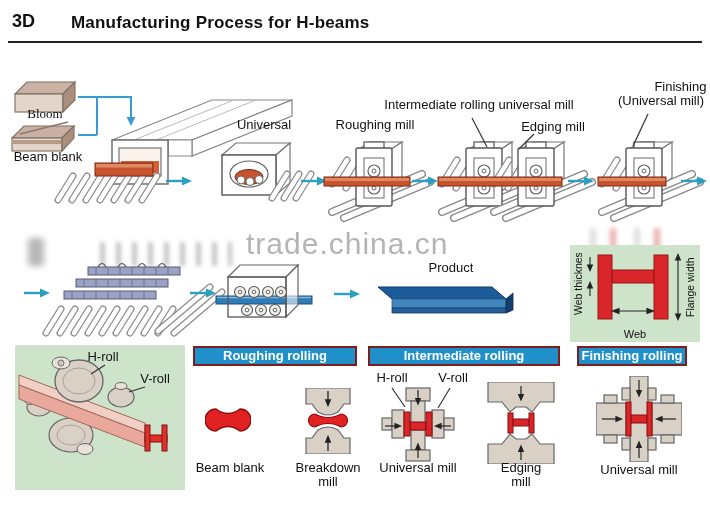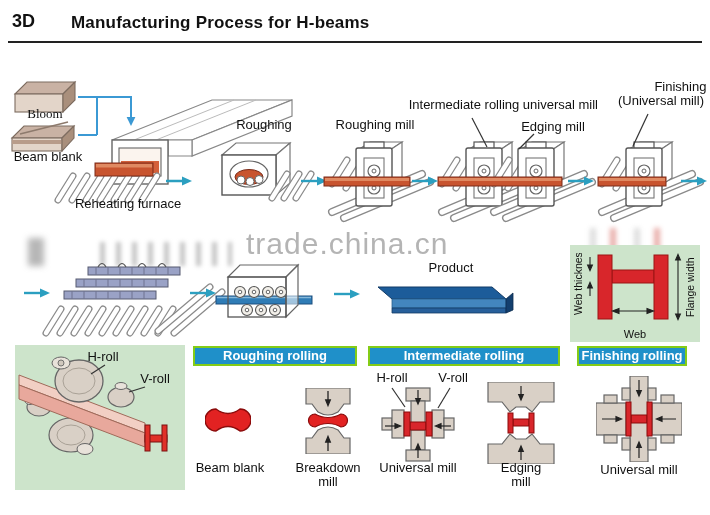--- a/index.html
+++ b/index.html
@@ -1,21 +1,21 @@
 <!DOCTYPE html>
 <html><head>
 <meta charset="utf-8">
 <style>
   html,body{margin:0;padding:0;background:#fff;}
   #stage{position:relative;width:710px;height:515px;background:#ffffff;overflow:hidden;
-         font-family:"Liberation Sans", sans-serif;color:#111;border-radius:27px;}
+         font-family:"Liberation Sans", sans-serif;color:#111;}
   .abs{position:absolute;}
   .lbl{position:absolute;font-size:13px;line-height:14px;color:#111;text-align:center;white-space:nowrap;}
   .lblwrap{position:absolute;font-size:13px;line-height:14px;color:#111;text-align:center;}
-  .hdr{position:absolute;background:#1f90c9;border:2px solid #84cc16;color:#fff;font-size:13px;
+  .hdr{position:absolute;background:#1f90c9;border:2px solid #7f1d1d;color:#fff;font-size:13px;
        font-weight:bold;text-align:center;line-height:16px;box-sizing:border-box;}
   .title-num{position:absolute;font-size:18px;font-weight:bold;}
   .title-txt{position:absolute;font-size:17px;font-weight:bold;letter-spacing:.2px;margin-left:24px;}
   .rule{position:absolute;background:#222;height:2px;}
   .watermark{position:absolute;font-size:30px;color:rgba(130,130,130,.6);letter-spacing:1px;white-space:nowrap;}
   .greenbox{position:absolute;background:#cde4cb;overflow:hidden;}
   .vtext{position:absolute;writing-mode:vertical-rl;transform:rotate(180deg);font-size:10.5px;
          line-height:13px;overflow:hidden;white-space:nowrap;}
   .smudge1{position:absolute;background:rgba(95,95,95,.45);filter:blur(3px);}
   .smudge2{position:absolute;background:repeating-linear-gradient(90deg,rgba(100,100,100,.38) 0 5px,rgba(0,0,0,0) 5px 16px);filter:blur(2px);}
@@ -145,24 +145,23 @@
     <use href="#fa" x="568" y="121"></use>
     <use href="#fa" x="681" y="121"></use>
 
     <line x1="472" y1="58" x2="487" y2="87" stroke="#333" stroke-width="1.2"></line>
     <line x1="534" y1="74" x2="519" y2="89" stroke="#333" stroke-width="1.2"></line>
     <line x1="648" y1="54" x2="633" y2="86" stroke="#333" stroke-width="1.2"></line>
   </svg>
 
   <div class="lbl" style="left:18px;top:107px;width:54px;font-family:Liberation Serif, serif;">Bloom</div>
   <div class="lbl" style="left:8px;top:150px;width:80px;">Beam blank</div>
-  <div class="lbl" style="left:68px;top:197px;width:120px;">Reheating furnace</div>
-  <div class="lbl" style="left:234px;top:118px;width:60px;">Roughing</div>
+  <div class="lbl" style="left:234px;top:118px;width:60px;">Universal</div>
   <div class="lbl" style="left:330px;top:118px;width:90px;">Roughing mill</div>
-  <div class="lbl" style="left:388px;top:98px;width:210px;text-align:right;">Intermediate rolling universal mill</div>
+  <div class="lbl" style="left:374px;top:98px;width:210px;">Intermediate rolling universal mill</div>
   <div class="lbl" style="left:516px;top:120px;width:74px;">Edging mill</div>
   <div class="lbl" style="left:645px;top:80px;width:94px;">Finishing mill</div>
   <div class="lbl" style="left:610px;top:94px;width:102px;">(Universal mill)</div>
 
   <div class="watermark" style="left:246px;top:227px;">trade.china.cn</div>
   <div class="smudge1" style="left:28px;top:238px;width:16px;height:28px;"></div>
   <div class="smudge2" style="left:100px;top:242px;width:132px;height:24px;"></div>
   <div class="smudge3" style="left:590px;top:228px;width:86px;height:38px;"></div>
 
   <svg class="abs" style="left:0;top:225px;" width="710" height="125" viewBox="0 0 710 125">

